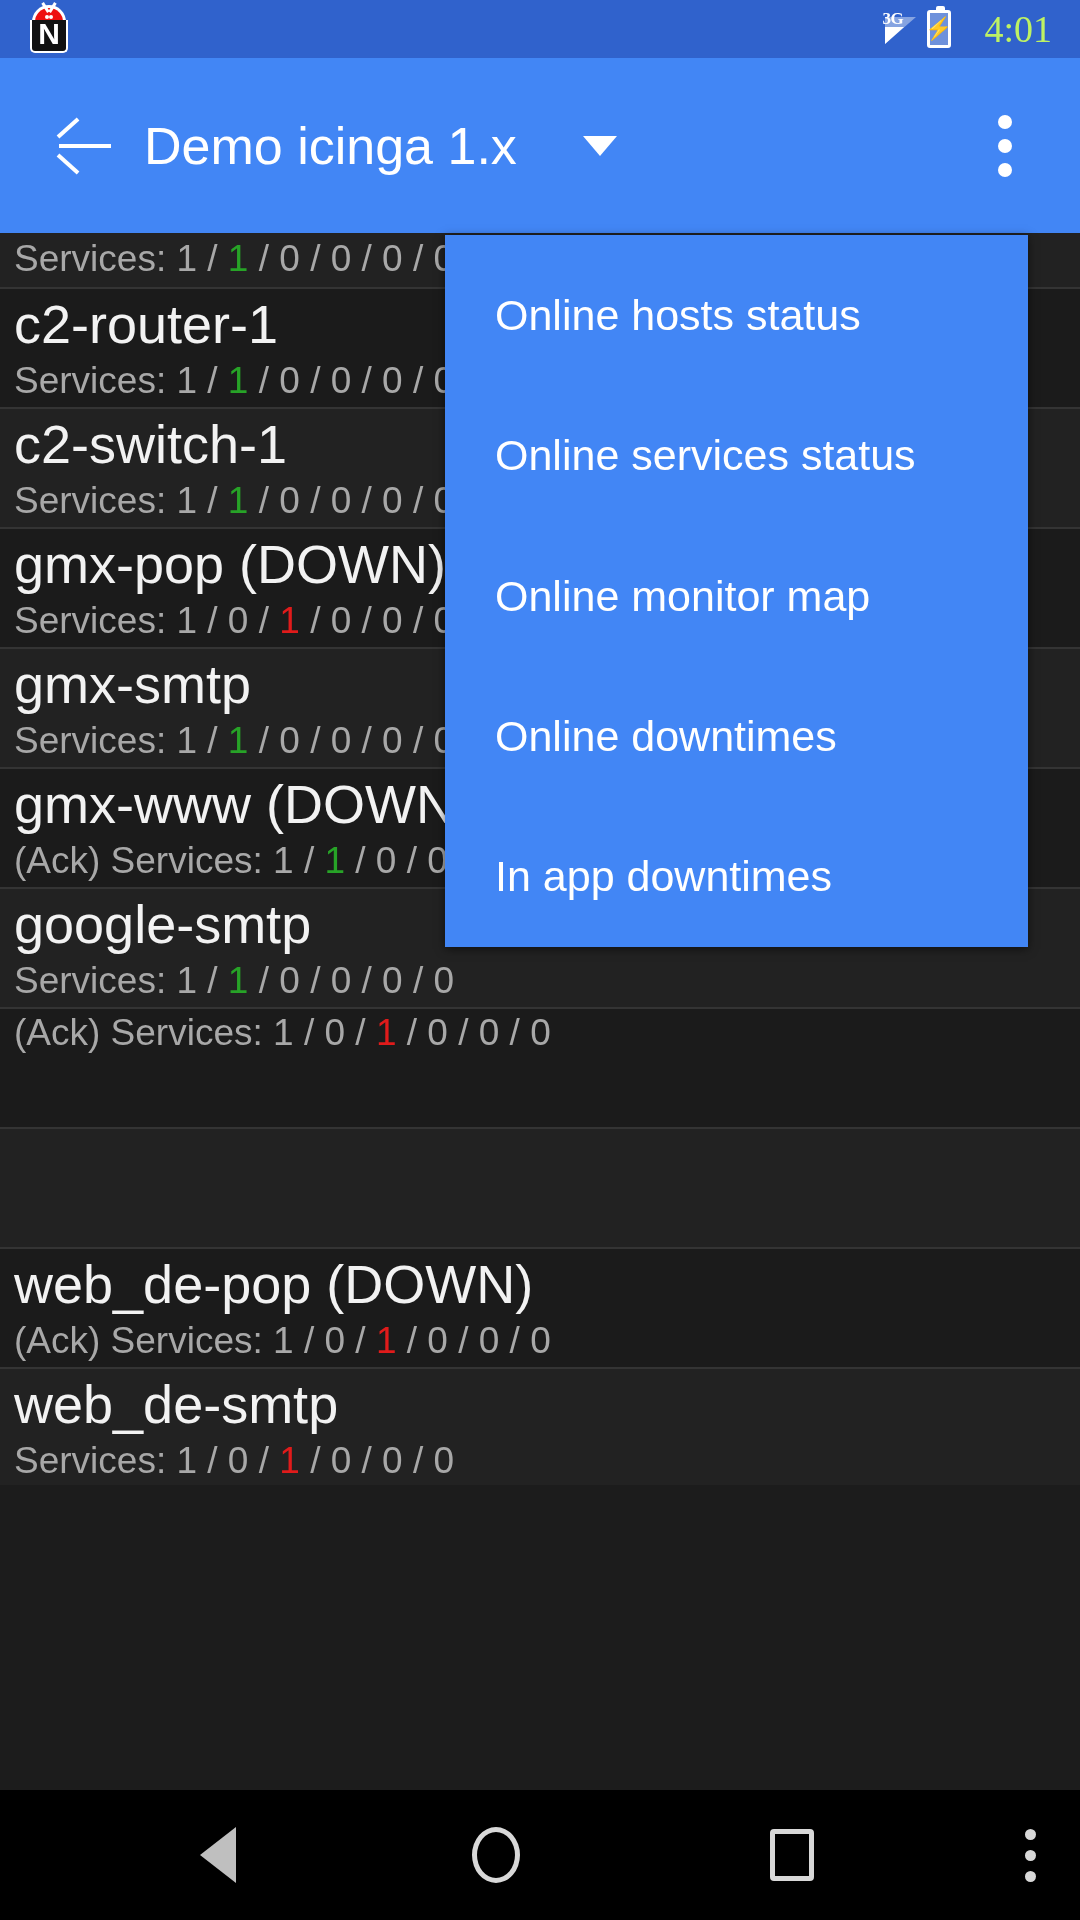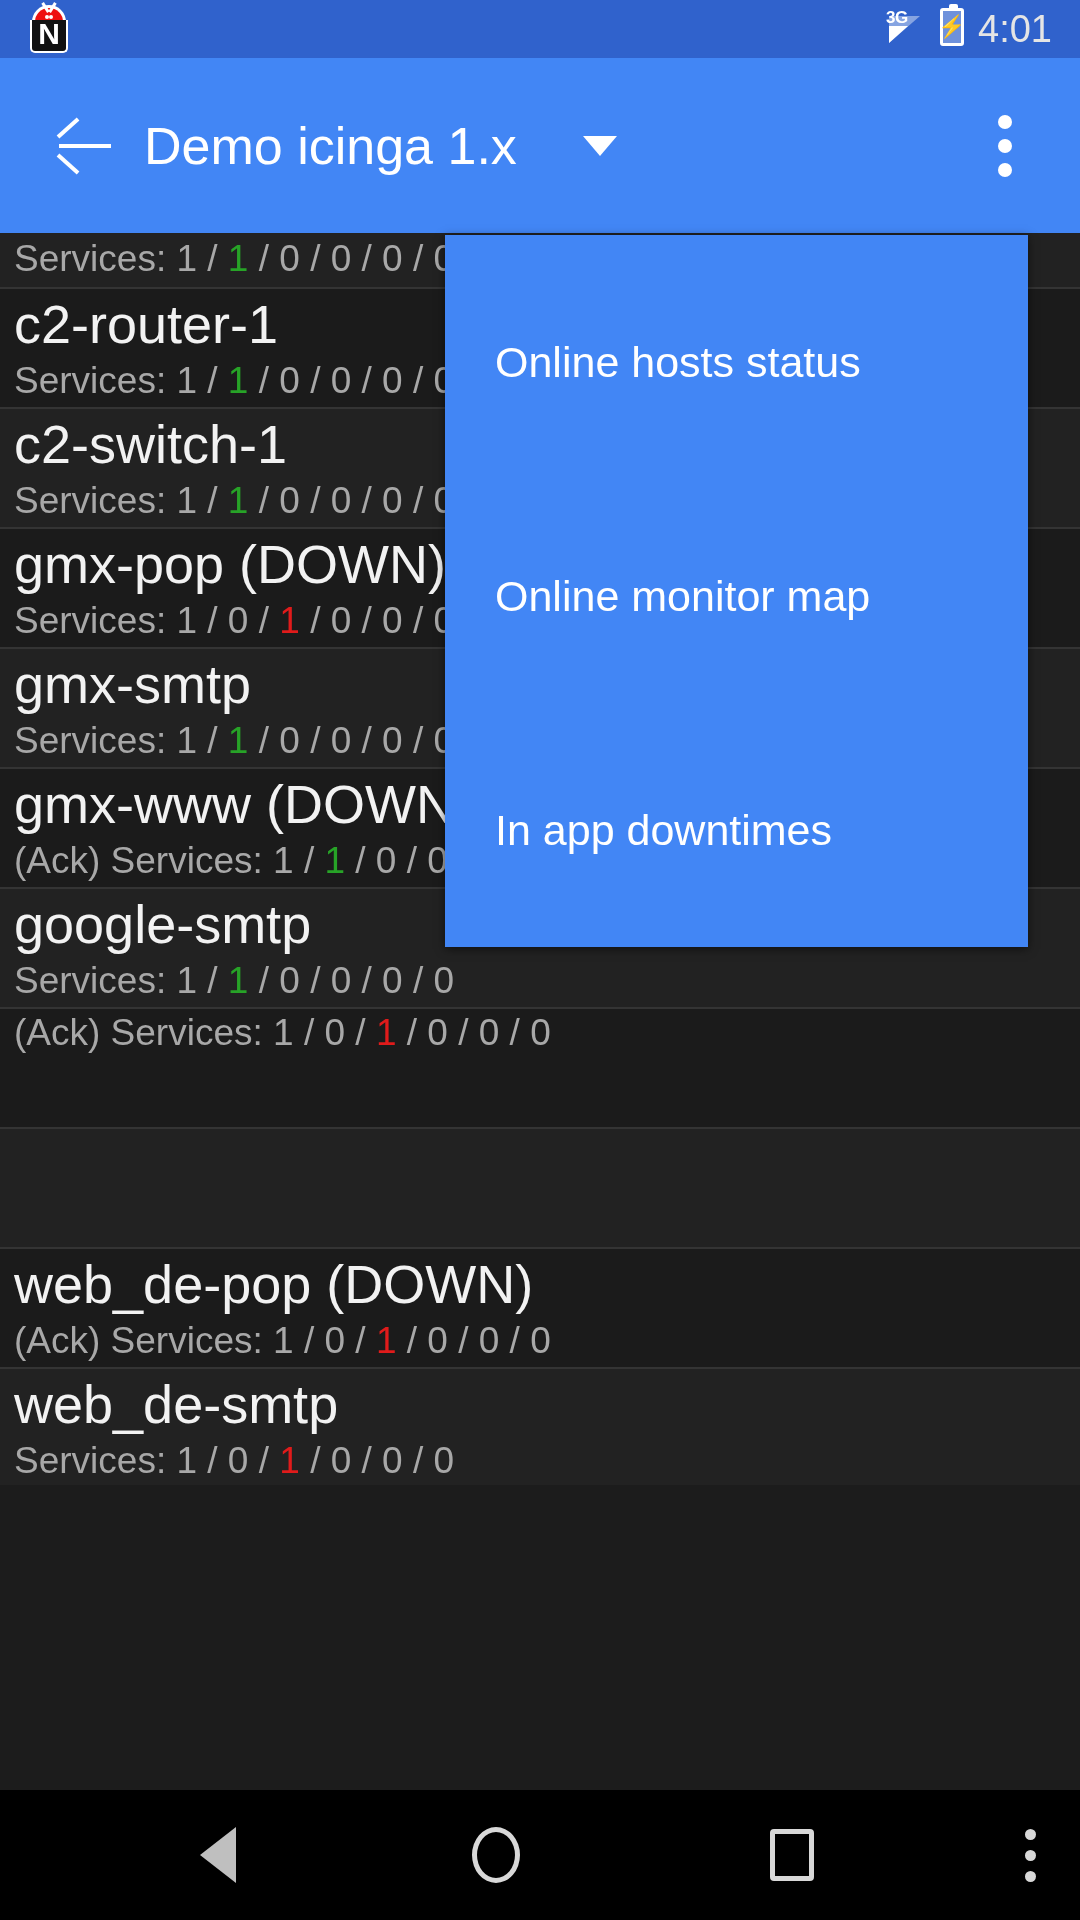--- a/index.html
+++ b/index.html
@@ -50,21 +50,21 @@
     border:2px solid #fff;
     border-top:none;
     border-radius:0 0 5px 5px;
     color:#fff;
     font-size:30px; font-weight:bold; line-height:27px;
     text-align:center;
     font-family:"Liberation Sans", sans-serif;
   }
   #status-right {
     margin-left:auto; margin-right:28px;
-    display:flex; gap:14px;
+    display:flex; align-items:center; gap:5px;font-family:Liberation Serif, serif;
   }
   .sig-wrap { position:relative; width:38px; height:40px; }
   .sig-label {
     position:absolute; top:0px; left:-2px;
     color:#fff; font-size:17px; font-weight:bold;
     letter-spacing:-0.5px;
   }
   .sig-tri {
     position:absolute; bottom:5px; left:1px;
     width:0; height:0;
@@ -91,22 +91,23 @@
     top:-7px; left:6px;
     width:9px; height:5px;
     background:#ffffff; border-radius:2px 2px 0 0;
   }
   .batt-bolt {
     position:absolute; left:50%; top:50%;
     transform:translate(-50%,-50%);
     color:#ffffff; font-size:22px; line-height:1;
   }
   #clock {
-    color:#e5e5e5; font-size:38px; font-weight:400;
+    color:#bef264; font-size:38px; font-weight:400;
     letter-spacing:0px;
+    margin-left:28px;
   }
 
   
   #app-bar {
     position:absolute; top:58px; left:0;
     width:1080px; height:175px;
     background:#4286f5;
     display:flex; align-items:center;
     z-index:30;
   }
@@ -331,21 +332,23 @@
         <div class="host-sub">(Ack) Services: 1 / 0 / <span class="crit">1</span> / 0 / 0 / 0</div>
       </div>
       <div class="host-row partial-bottom">
         <div class="host-name">web_de-smtp</div>
         <div class="host-sub">Services: 1 / 0 / <span class="crit">1</span> / 0 / 0 / 0</div>
       </div>
     </div>
 
   <div id="popup-menu">
       <div class="menu-item">Online hosts status</div>
+      <div class="menu-item">Online services status</div>
       <div class="menu-item">Online monitor map</div>
+      <div class="menu-item">Online downtimes</div>
       <div class="menu-item">In app downtimes</div>
     </div>
 
   <div id="nav-bar">
     <div id="nav-back" class="nav-btn">
       <div class="tri-back"></div>
     </div>
     <div id="nav-home" class="nav-btn">
       <div class="circle-home"></div>
     </div>

